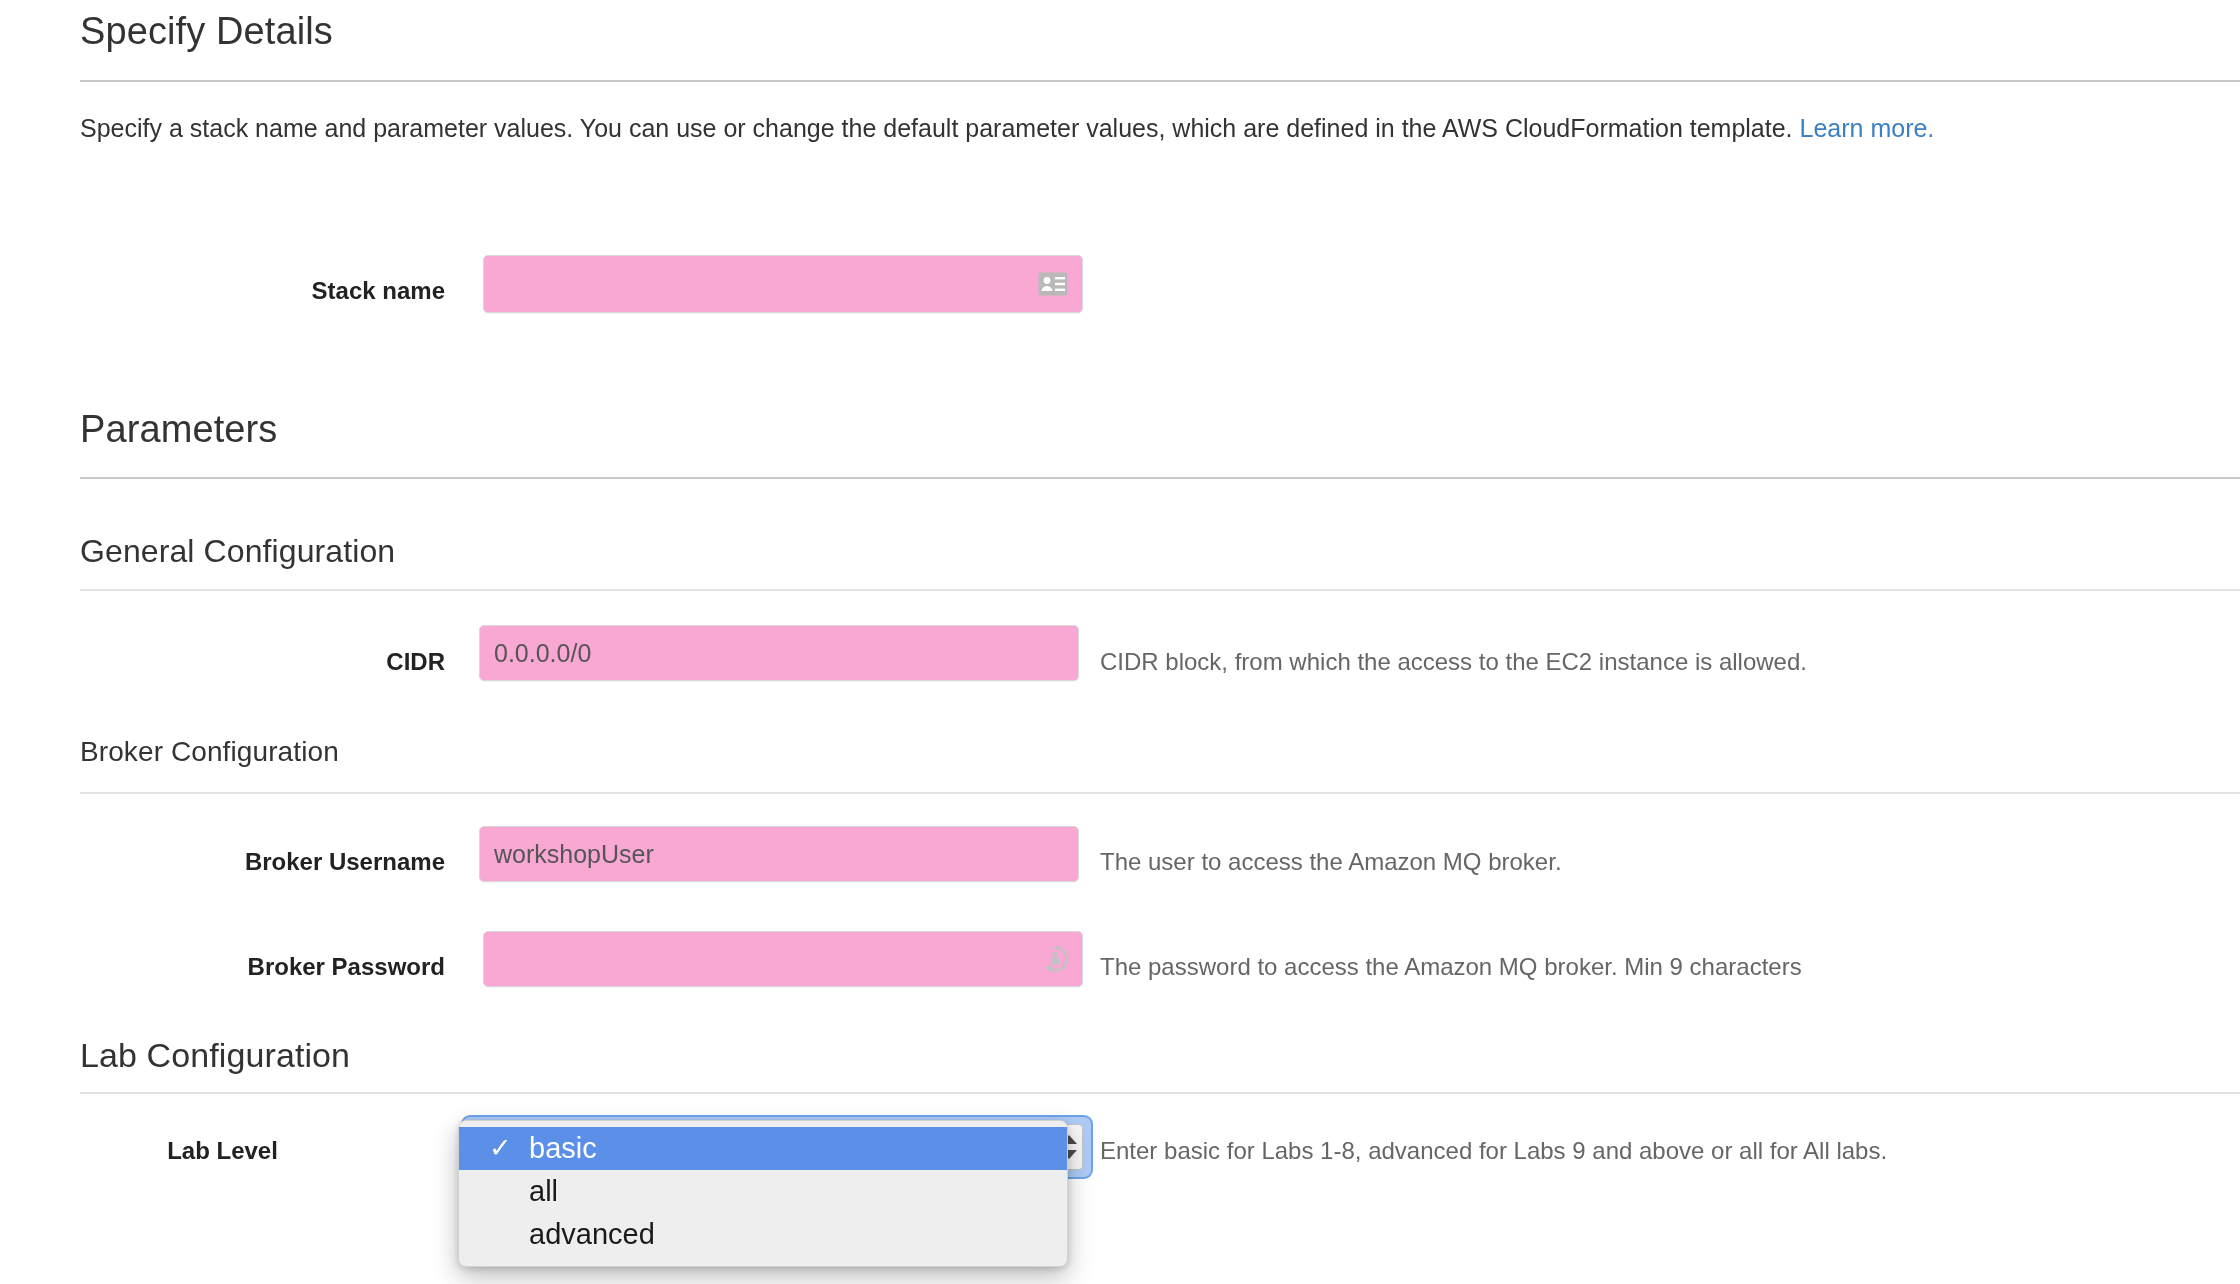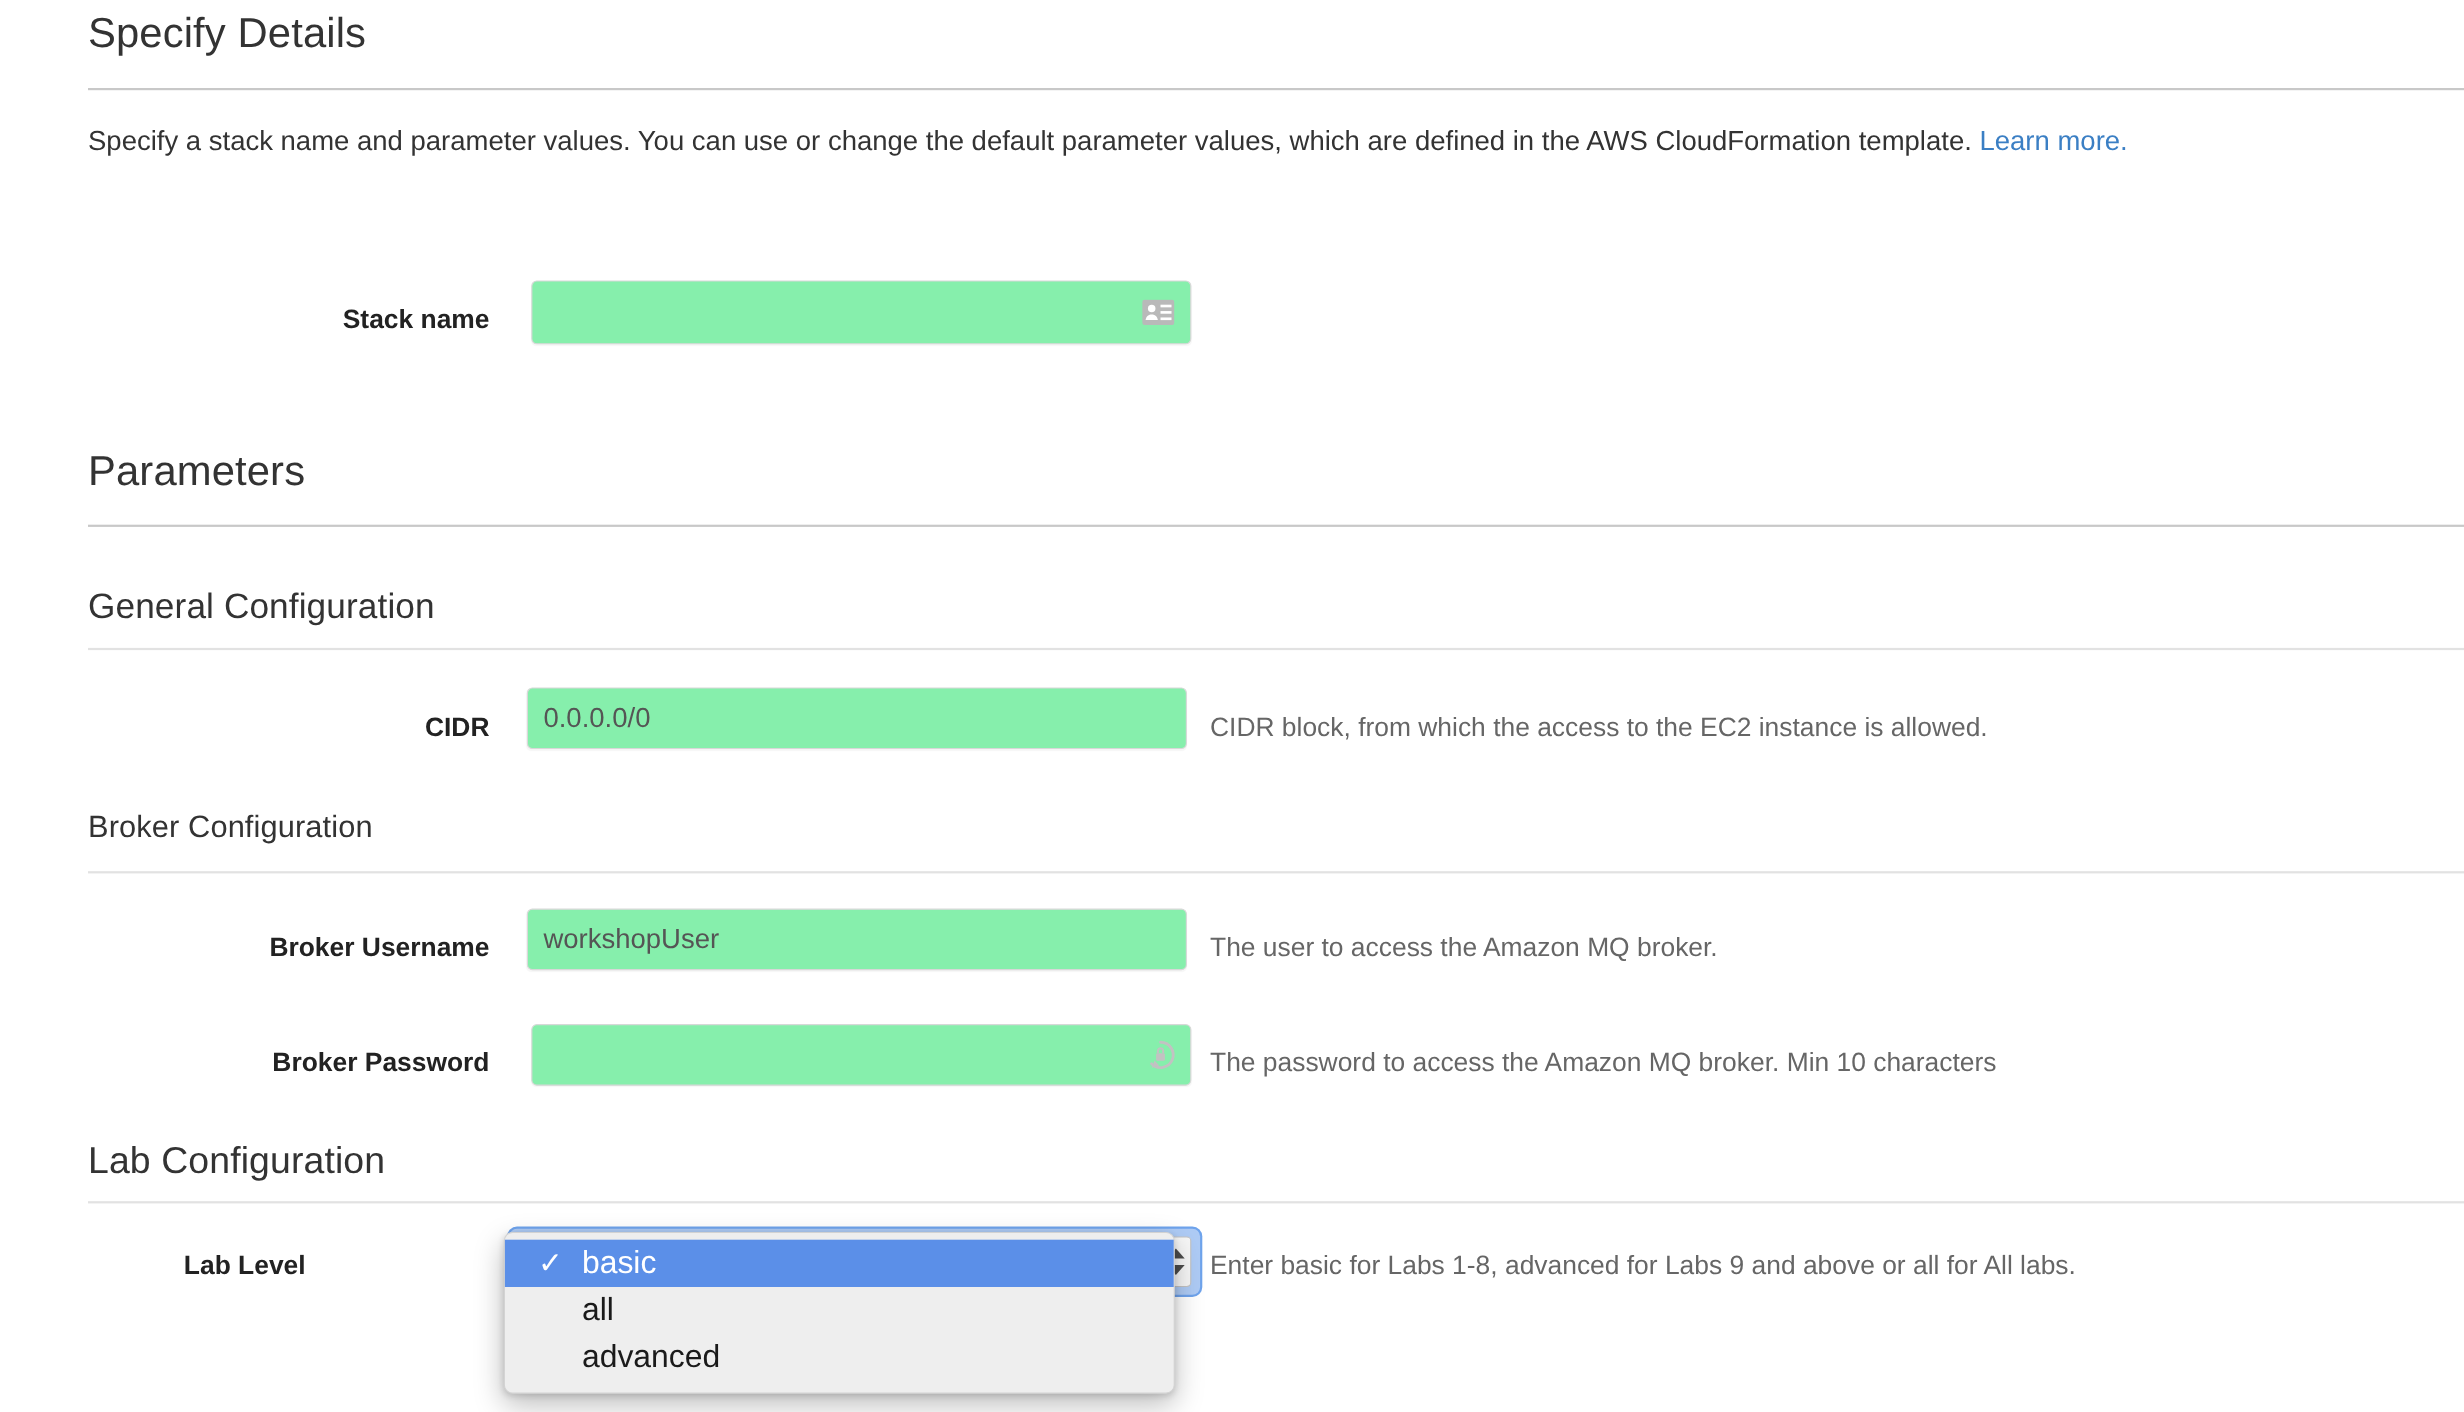--- a/index.html
+++ b/index.html
@@ -66,21 +66,21 @@
     font-size: 24px;
     font-weight: bold;
     color: #222222;
     text-align: right;
     white-space: nowrap;
   }
 
   .field {
     position: absolute;
     box-sizing: border-box;
-    background: #86efac;
+    background: #f9a8d4;
     border: 1px solid #d8d8d8;
     border-radius: 5px;
     box-shadow: 0 1px 1px rgba(0,0,0,0.04);
   }
   .field .val {
     position: absolute;
     left: 14px;
     top: 50%;
     transform: translateY(-50%);
     font-size: 25px;
@@ -252,21 +252,21 @@
     <span class="val empty"></span>
     <span class="icon-key">
       <svg width="30" height="30" viewBox="0 0 30 30">
         <path d="M15 3.5a11.5 11.5 0 1 1-8.1 19.6" fill="none" stroke="#c2c2c2" stroke-width="2.6" stroke-linecap="round"></path>
         <path d="M9.6 20.2l-2.4 6.4 6.6-2z" fill="#c2c2c2"></path>
         <rect x="11" y="13.4" width="8" height="7" rx="1.2" fill="#c2c2c2"></rect>
         <path d="M12.6 13.4v-2.1a2.4 2.4 0 0 1 4.8 0v2.1" fill="none" stroke="#c2c2c2" stroke-width="1.8"></path>
       </svg>
     </span>
   </div>
-  <div class="help" style="left:1100px; top:953px;">The password to access the Amazon MQ broker. Min 10 characters</div>
+  <div class="help" style="left:1100px; top:953px;">The password to access the Amazon MQ broker. Min 9 characters</div>
 
   <div class="section-title" style="top:1036px; font-size:34px;">Lab Configuration</div>
   <div class="rule light" style="top:1092px;"></div>
 
   <div class="form-label" style="left:0px; width:445px; top:1137px;text-align:center;">Lab Level</div>
 
   <div class="select-shell">
     <div class="select-focus"></div>
     <div class="select-stepper">
       <span class="tri-up"></span>

